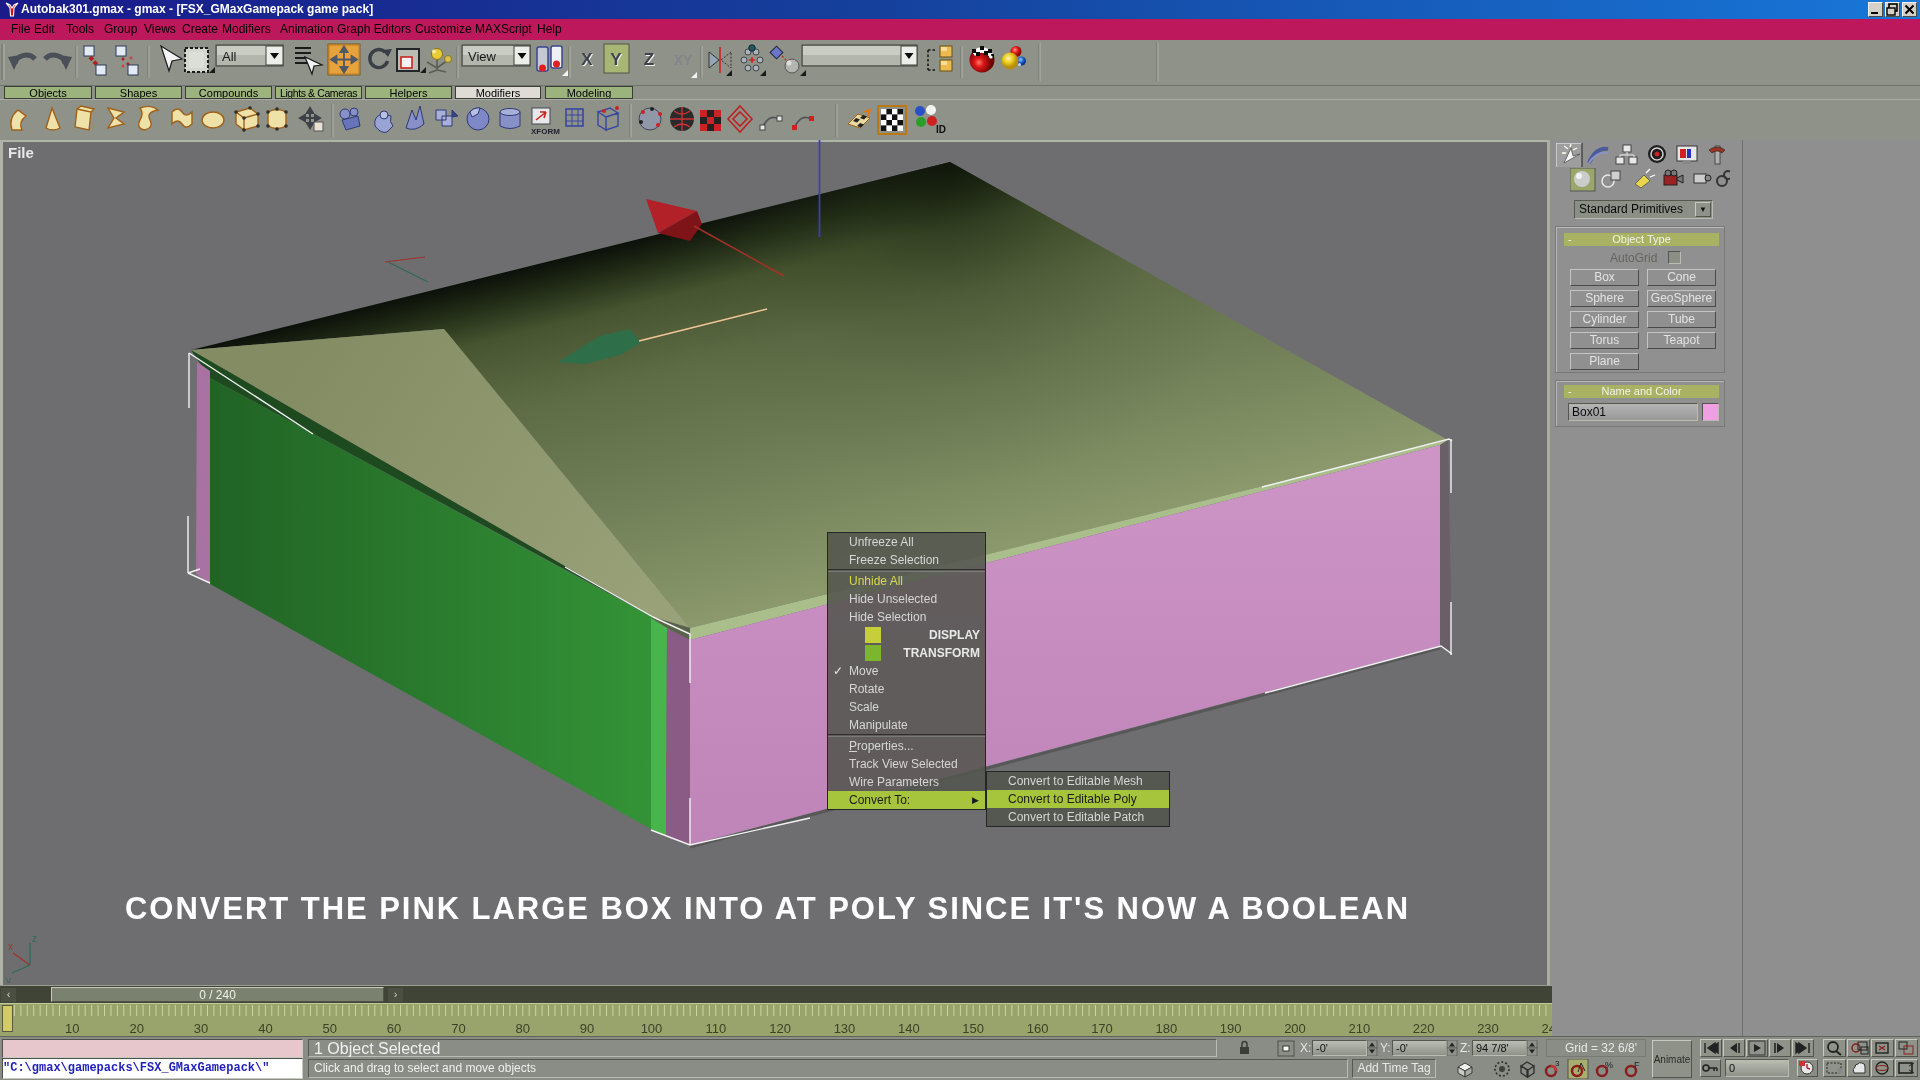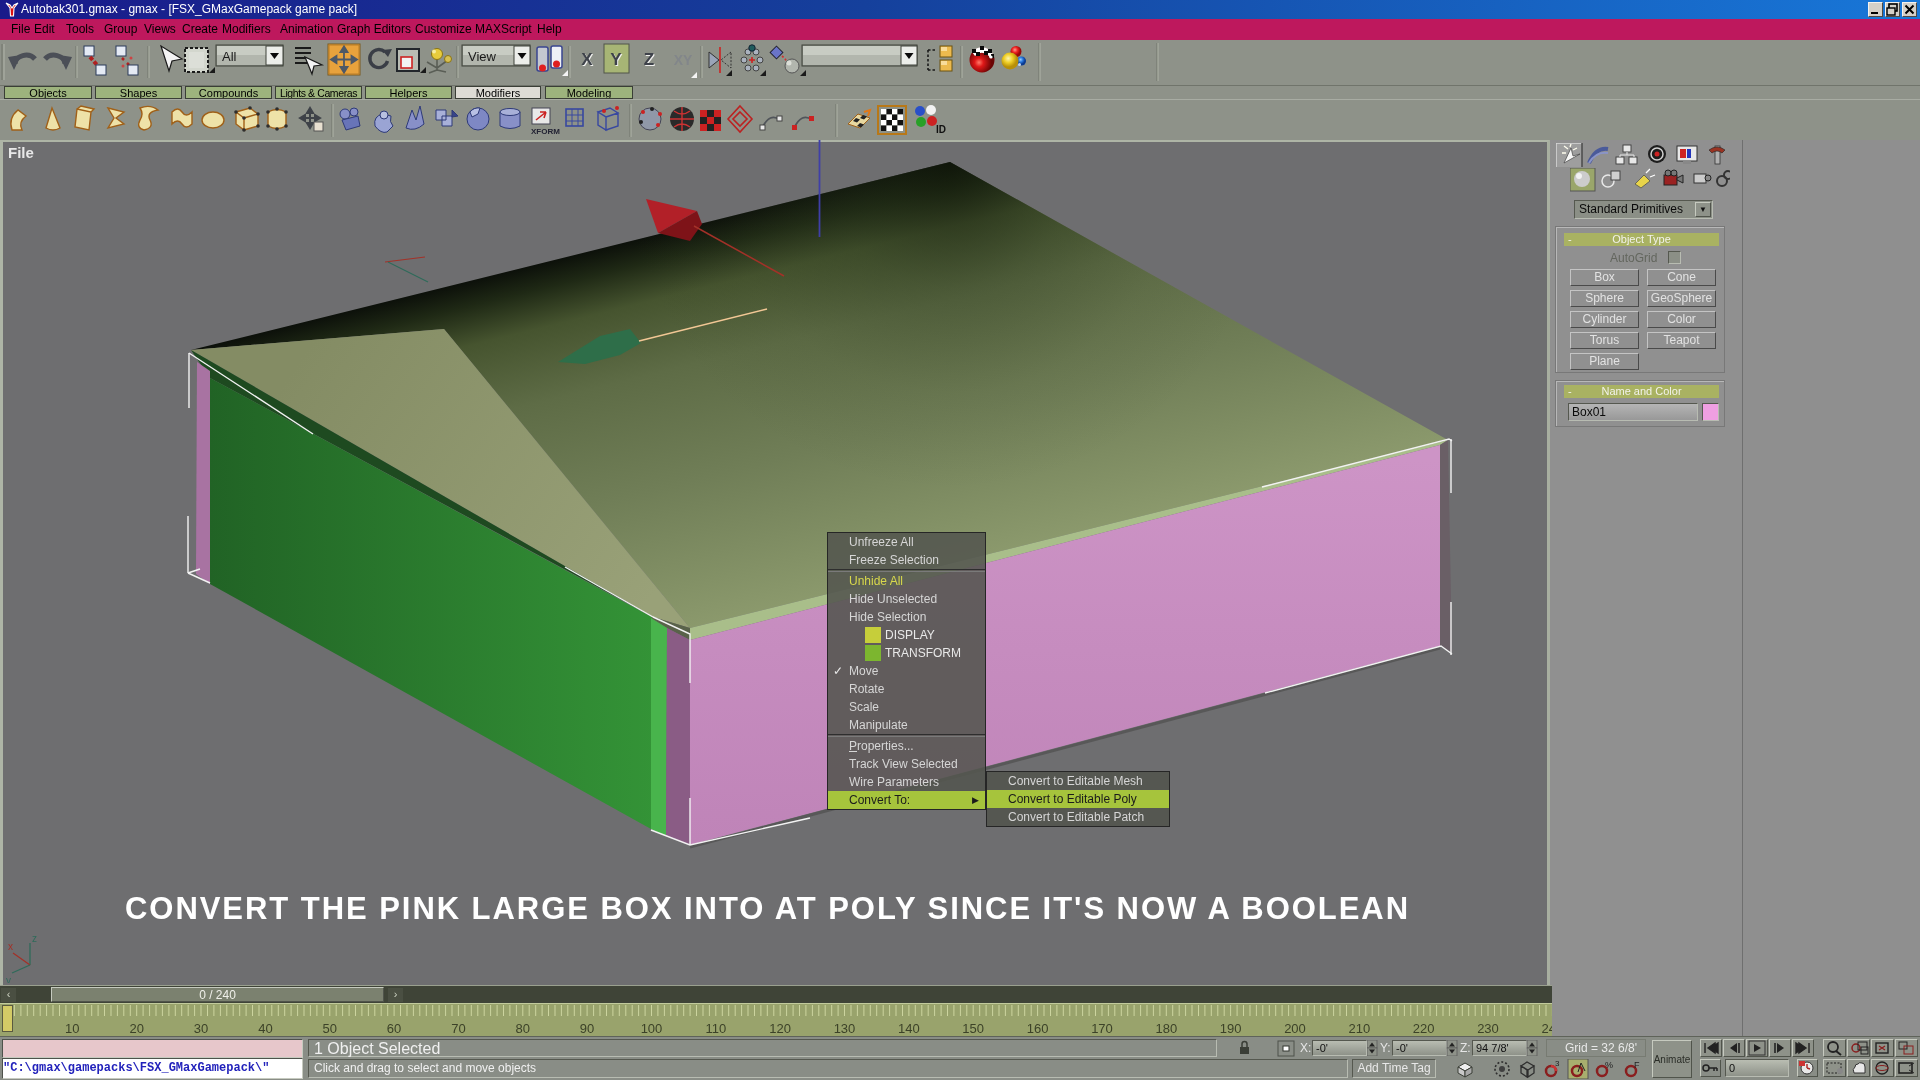--- a/index.html
+++ b/index.html
@@ -1,18 +1,18 @@
 <!DOCTYPE html>
 <html><head><meta charset="utf-8">
 <style>
 html,body{margin:0;padding:0;width:1920px;height:1080px;overflow:hidden;background:#8e9289;font-family:"Liberation Sans",sans-serif;}
 *{box-sizing:border-box;}
 .abs{position:absolute;}
 #titlebar{position:absolute;left:0;top:0;width:1920px;height:19px;background:linear-gradient(90deg,#1a1a8a 0%,#15409c 45%,#1877d8 100%);color:#fff;}
-#titletext{position:absolute;left:21px;top:2px;font-size:12px;font-weight:normal;letter-spacing:0px;}
+#titletext{position:absolute;left:21px;top:2px;font-size:12px;font-weight:bold;letter-spacing:0px;}
 .winbtn{position:absolute;top:2px;width:15px;height:15px;background:#d4d0c8;border:1px solid;border-color:#f4f2ee #4e4a44 #4e4a44 #f4f2ee;color:#000;font-size:10px;text-align:center;line-height:13px;font-weight:bold;}
 #menubar{position:absolute;left:0;top:19px;width:1920px;height:21px;background:#be185d;color:#000;font-size:12px;}
 #menubar span{position:absolute;top:3px;}
 #tb1{position:absolute;left:0;top:40px;width:1920px;height:45px;background:#8e9289;}
 #tabs{position:absolute;left:0;top:85px;width:1920px;height:14px;background:#8e9289;border-top:1px solid #70746b;}
 .tab{position:absolute;top:0px;height:13px;background:#9db37d;border:1px solid #3a3e36;color:#000;font-size:11px;text-align:center;line-height:13px;white-space:nowrap;overflow:hidden;}
 #tb2{position:absolute;left:0;top:99px;width:1920px;height:41px;background:#8e9289;border-top:1px solid #a8aca3;}
 #vp{position:absolute;left:0;top:140px;width:1550px;height:845px;background:#6e6e70;border-left:3px solid #aeb5a6;border-top:2px solid #aeb5a6;border-right:3px solid #a8afa0;}
 #vplabel{position:absolute;left:5px;top:2px;color:#e8e8e8;font-size:15px;font-weight:bold;}
 #caption{position:absolute;left:122px;top:749px;color:#fff;font-size:31px;font-weight:bold;white-space:nowrap;letter-spacing:1.95px;}
@@ -22,21 +22,21 @@
 #trackbar{position:absolute;left:0;top:985px;width:1552px;height:18px;background:#3f4437;border-top:1px solid #9aa08f;}
 #ruler{position:absolute;left:0;top:1003px;width:1552px;height:33px;background:#99a36c;border-top:1px solid #c2cb9c;}
 #statusbar{position:absolute;left:0;top:1036px;width:1920px;height:44px;background:#898d86;border-top:1px solid #5f635a;}
 .sunken{border:1px solid;border-color:#55584f #b8bcb2 #b8bcb2 #55584f;}
 .raised{border:1px solid;border-color:#c6cabf #50544b #50544b #c6cabf;}
 .menuitem{position:relative;height:18px;line-height:18px;padding-left:21px;color:#d6d6d6;font-size:12px;white-space:nowrap;}
 .menusep{height:3px;border-top:1px solid #2e2e2e;border-bottom:1px solid #7a7a7a;}
 #ctxmenu{position:absolute;left:827px;top:532px;width:159px;background:rgba(83,85,78,0.88);border:1px solid #262626;font-size:12px;}
 #ctxsub{position:absolute;left:986px;top:759px;width:184px;background:rgba(83,85,78,0.92);border:1px solid #262626;font-size:12px;margin-top:12px;}
 .hl{background:#a6c43c;color:#1b1b1b !important;}
-.qhead{font-weight:normal;color:#e8e8e8;text-align:left;padding-right:5px;margin-left:36px;}
+.qhead{font-weight:bold;color:#e8e8e8;text-align:right;padding-right:5px;margin-left:36px;}
 .qsw{position:absolute;left:1px;top:1px;width:16px;height:16px;}
 .obtn{position:absolute;height:17px;background:#909090;border:1px solid;border-color:#c4c4c4 #4a4a4a #4a4a4a #c4c4c4;color:#e2e2e2;font-size:12px;text-align:center;line-height:15px;}
 .rollhead{position:absolute;left:14px;width:155px;height:13px;background:#a9b262;color:#f2f2ea;font-size:11px;text-align:center;line-height:13px;}
 .rollbox{position:absolute;left:5px;width:170px;border:1px solid #787878;box-shadow:1px 1px 0 #b8b8b8 inset;}
 .pbtn{width:22px;height:18px;background:#8e9289;font-size:9px;text-align:center;line-height:16px;color:#222;overflow:hidden;}
 .nbtn{width:23px;height:18px;background:#8e9289;}
 .nbtn svg{display:block;margin:0 auto;}
 </style></head>
 <body>
 <div id="titlebar">
@@ -560,21 +560,21 @@
 
  <div class="rollbox" style="top:86px;height:147px;"></div>
  <div class="rollhead" style="top:93px;"><span style="position:absolute;left:4px;">-</span>Object Type</div>
  <div class="abs" style="left:60px;top:111px;color:#63665e;font-size:12px;">AutoGrid</div>
  <div class="abs sunken" style="left:118px;top:111px;width:13px;height:13px;background:#8b8f86;"></div>
  <div class="obtn" style="left:20px;top:129px;width:69px;">Box</div>
  <div class="obtn" style="left:97px;top:129px;width:69px;">Cone</div>
  <div class="obtn" style="left:20px;top:150px;width:69px;">Sphere</div>
  <div class="obtn" style="left:97px;top:150px;width:69px;">GeoSphere</div>
  <div class="obtn" style="left:20px;top:171px;width:69px;">Cylinder</div>
- <div class="obtn" style="left:97px;top:171px;width:69px;">Color</div>
+ <div class="obtn" style="left:97px;top:171px;width:69px;">Tube</div>
  <div class="obtn" style="left:20px;top:192px;width:69px;">Torus</div>
  <div class="obtn" style="left:97px;top:192px;width:69px;">Teapot</div>
  <div class="obtn" style="left:20px;top:213px;width:69px;">Plane</div>
 
  <div class="rollbox" style="top:240px;height:47px;"></div>
  <div class="rollhead" style="top:245px;"><span style="position:absolute;left:4px;">-</span>Name and Color</div>
  <div class="abs sunken" style="left:18px;top:263px;width:130px;height:18px;background:linear-gradient(#b5b5b5,#989898);color:#0a0a0a;font-size:12px;line-height:16px;padding-left:3px;">Box01</div>
  <div class="abs sunken" style="left:152px;top:263px;width:17px;height:18px;background:#ef9fe2;"></div>
 </div>
 <div id="trackbar">

